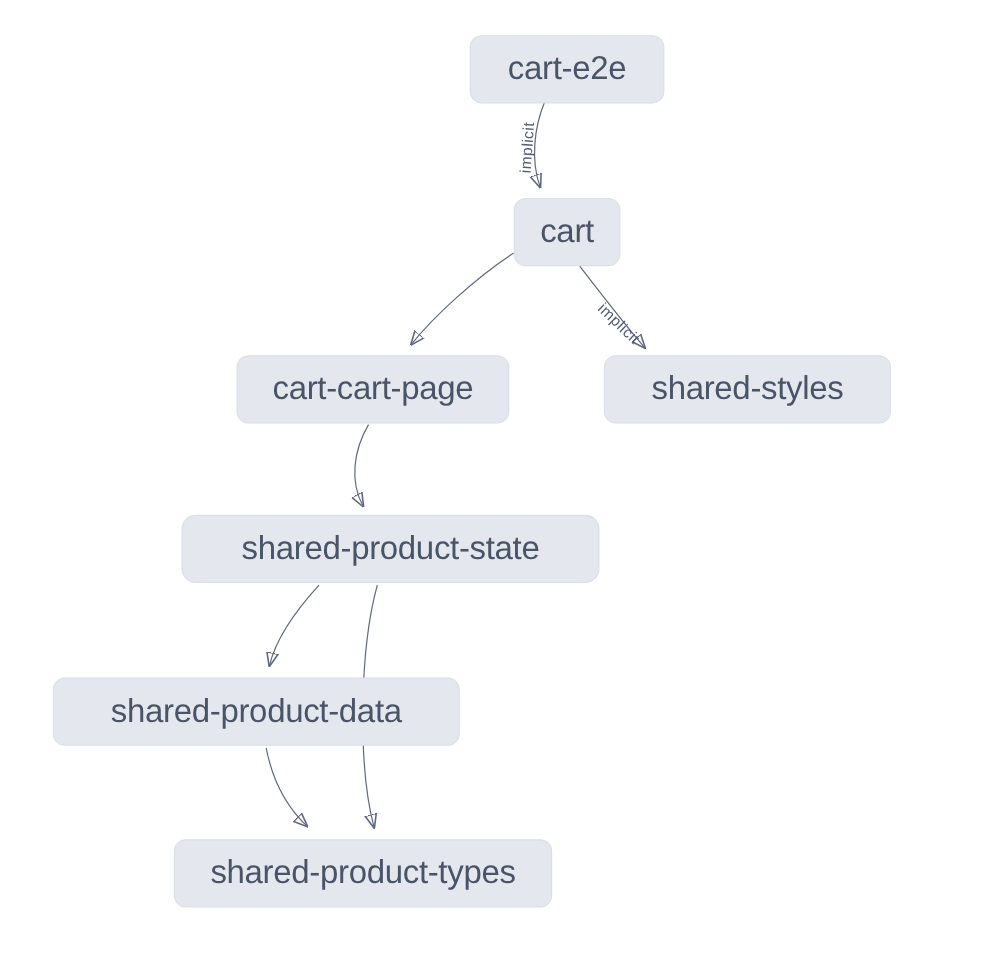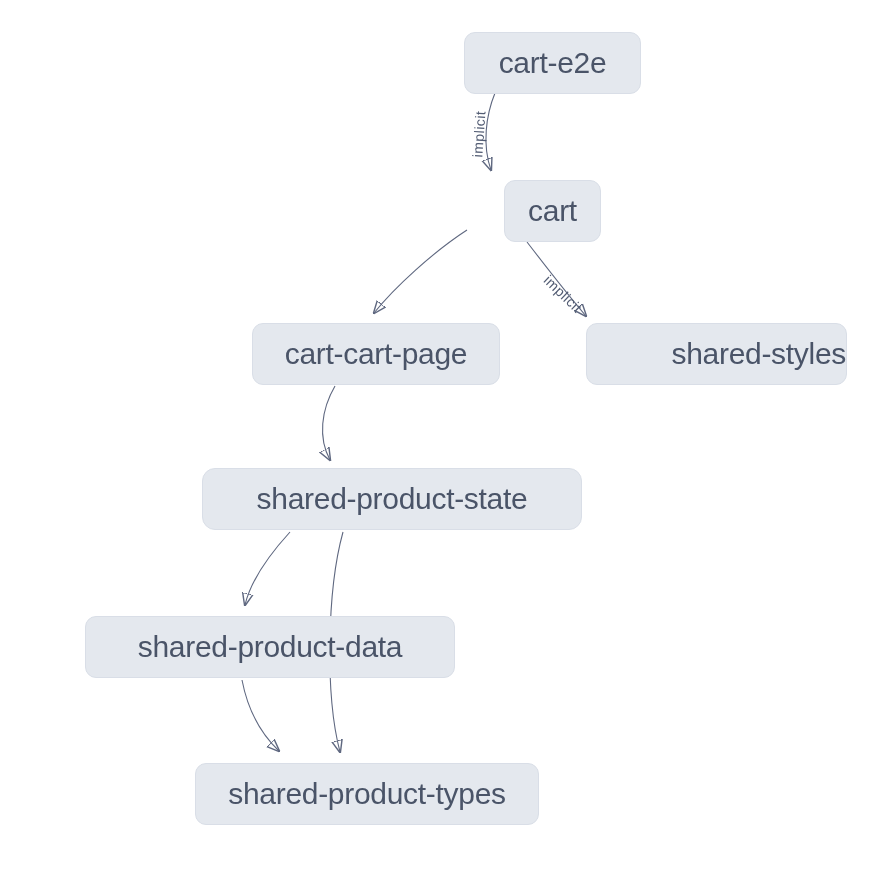--- a/index.html
+++ b/index.html
@@ -36,33 +36,32 @@
     position: absolute;
     z-index: 3;
     display: flex;
     align-items: center;
     justify-content: center;
     background: #e4e8ee;
     border: 1px solid #d9dee7;
     border-radius: 11px;
     box-sizing: border-box;
     cursor: pointer;
-    margin-left: 37px;
   }
   .node span {
     font-size: 30px;
     color: #4a5468;
     letter-spacing: -0.3px;
     white-space: nowrap;
   }
   
   .n-cart-e2e              { left: 427px; top:  32px; width: 177px; height: 62px; }
   .n-cart                  { left: 467px; top: 180px; width:  97px; height: 62px; }
   .n-cart-cart-page        { left: 215px; top: 323px; width: 248px; height: 62px; }
-  .n-shared-styles         { left: 549px; top: 323px; width: 261px; height: 62px; justify-content: flex-end; }
+  .n-shared-styles         { left: 549px; top: 323px; width: 261px; height: 62px; }
   .n-shared-product-state  { left: 165px; top: 468px; width: 380px; height: 62px; border-radius: 13px; }
   .n-shared-product-data   { left:  48px; top: 616px; width: 370px; height: 62px; }
   .n-shared-product-types  { left: 158px; top: 763px; width: 344px; height: 62px; }
   
   .l-e2e-cart      { left: 479px; top: 134px; transform: translate(-50%,-50%) rotate(-86deg); }
   .l-cart-styles   { left: 563px; top: 294px; transform: translate(-50%,-50%) rotate(44deg); }
 </style>
 </head>
 <body>
 

